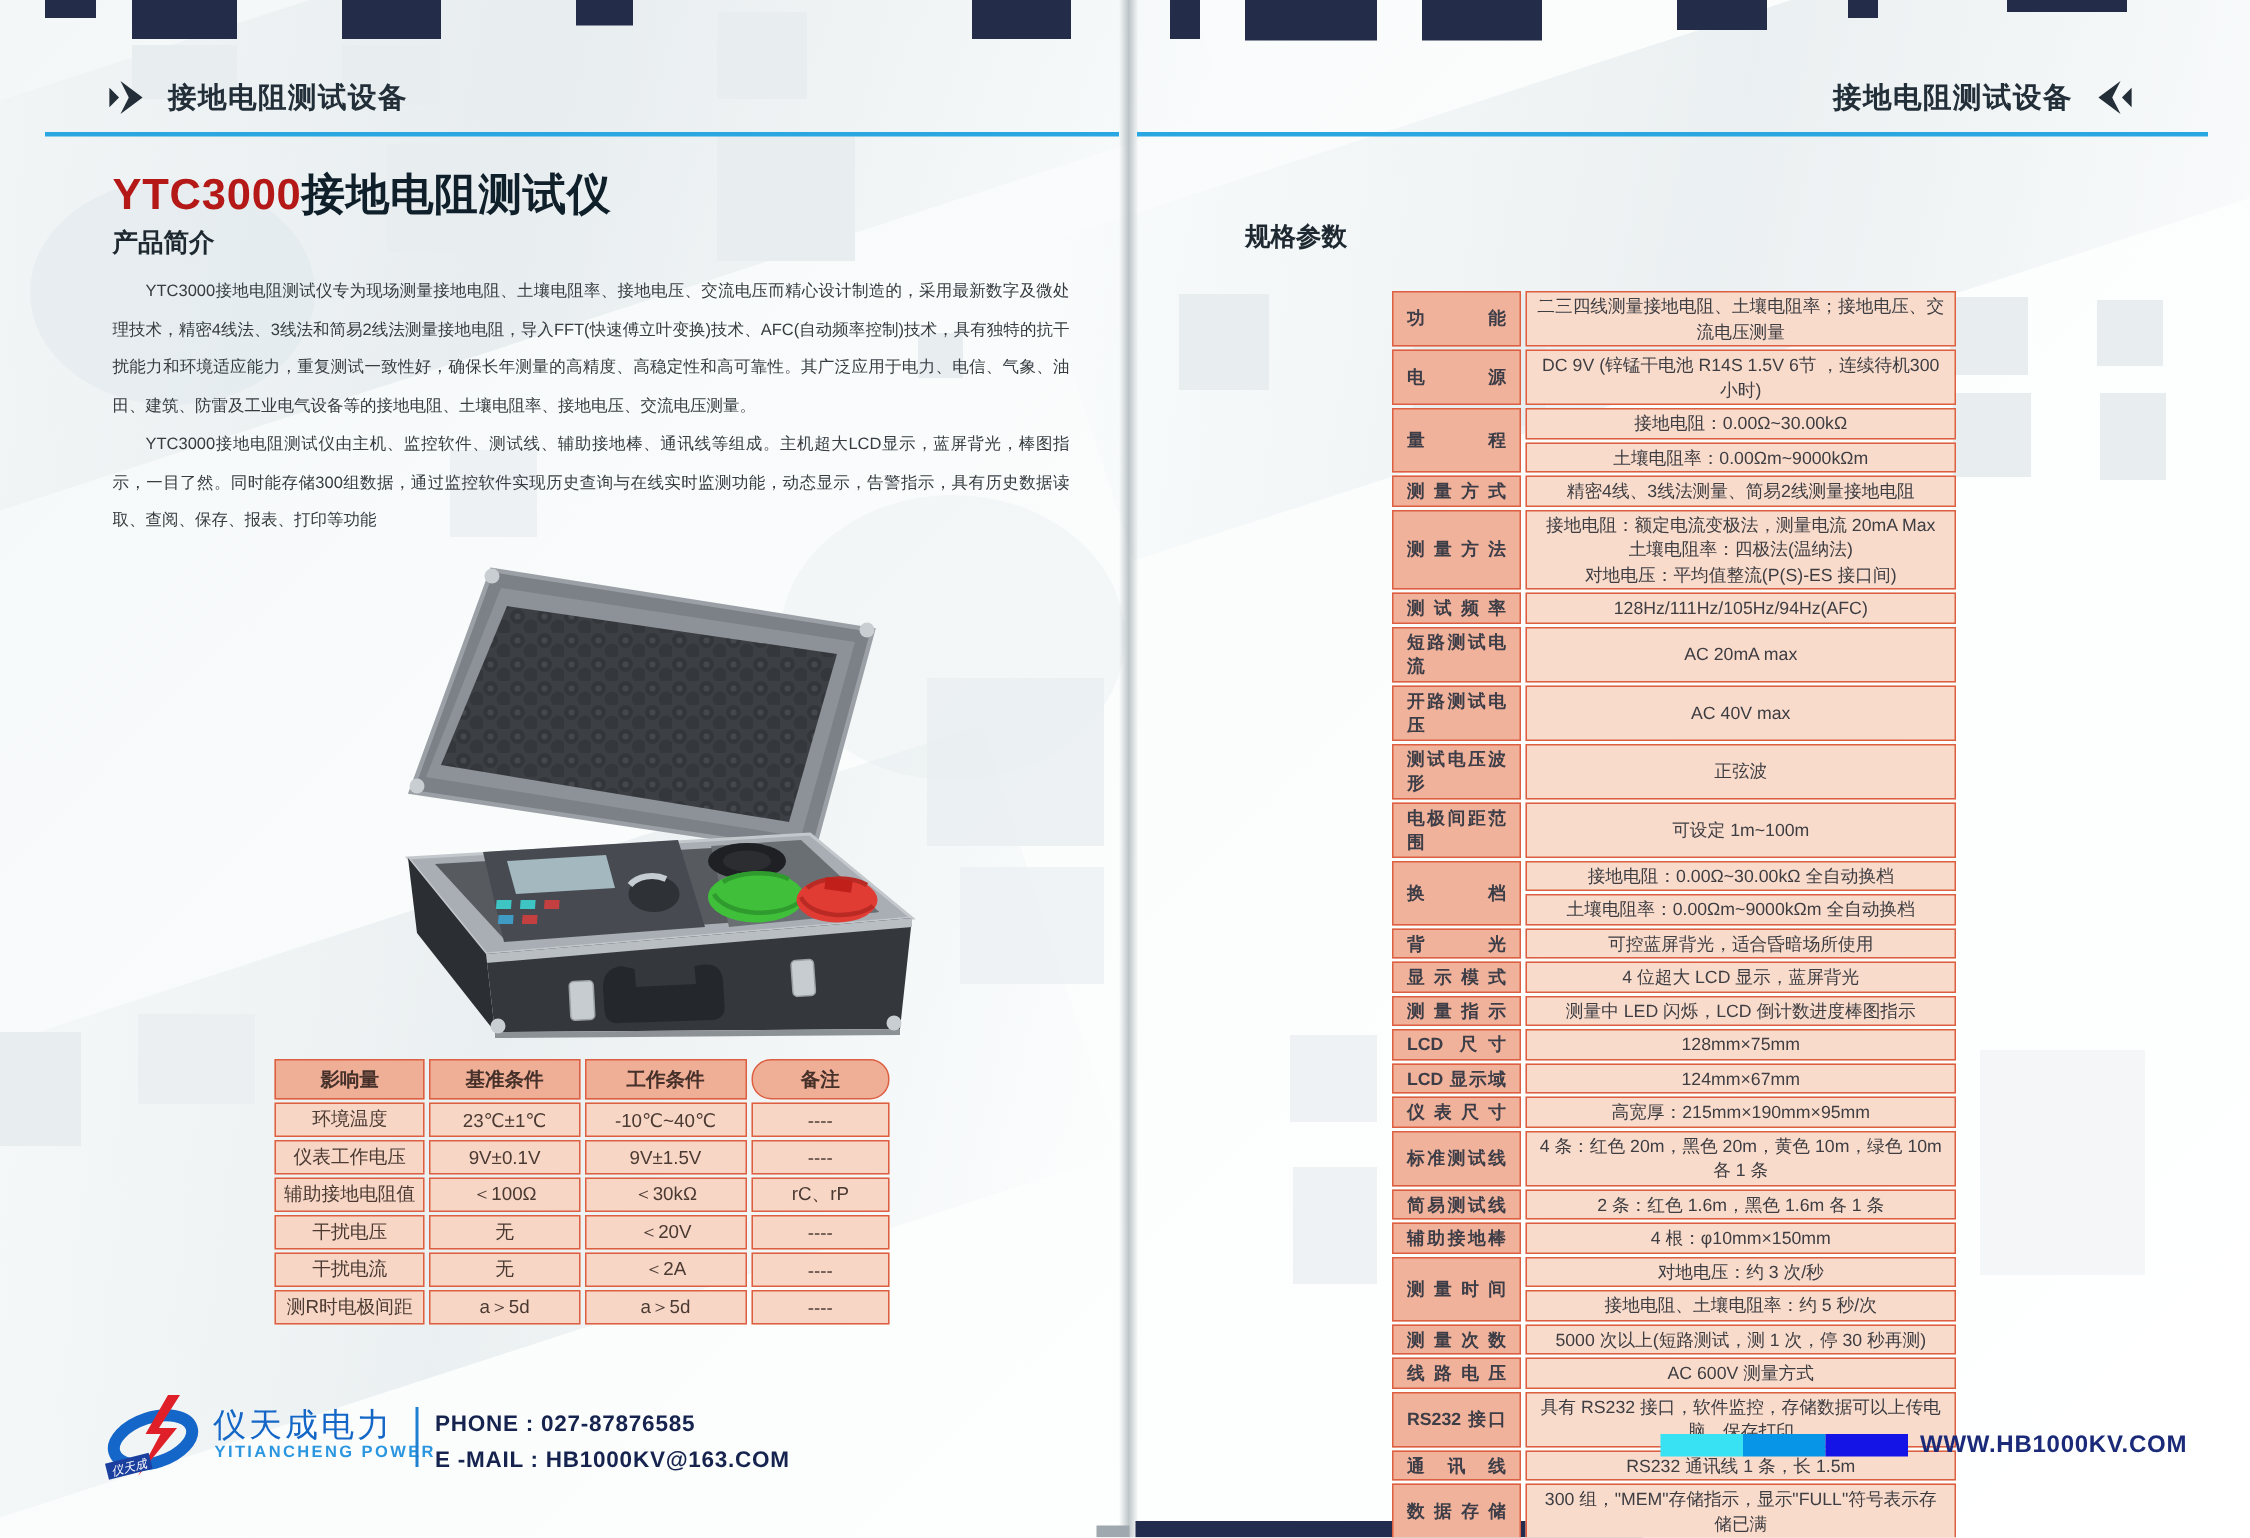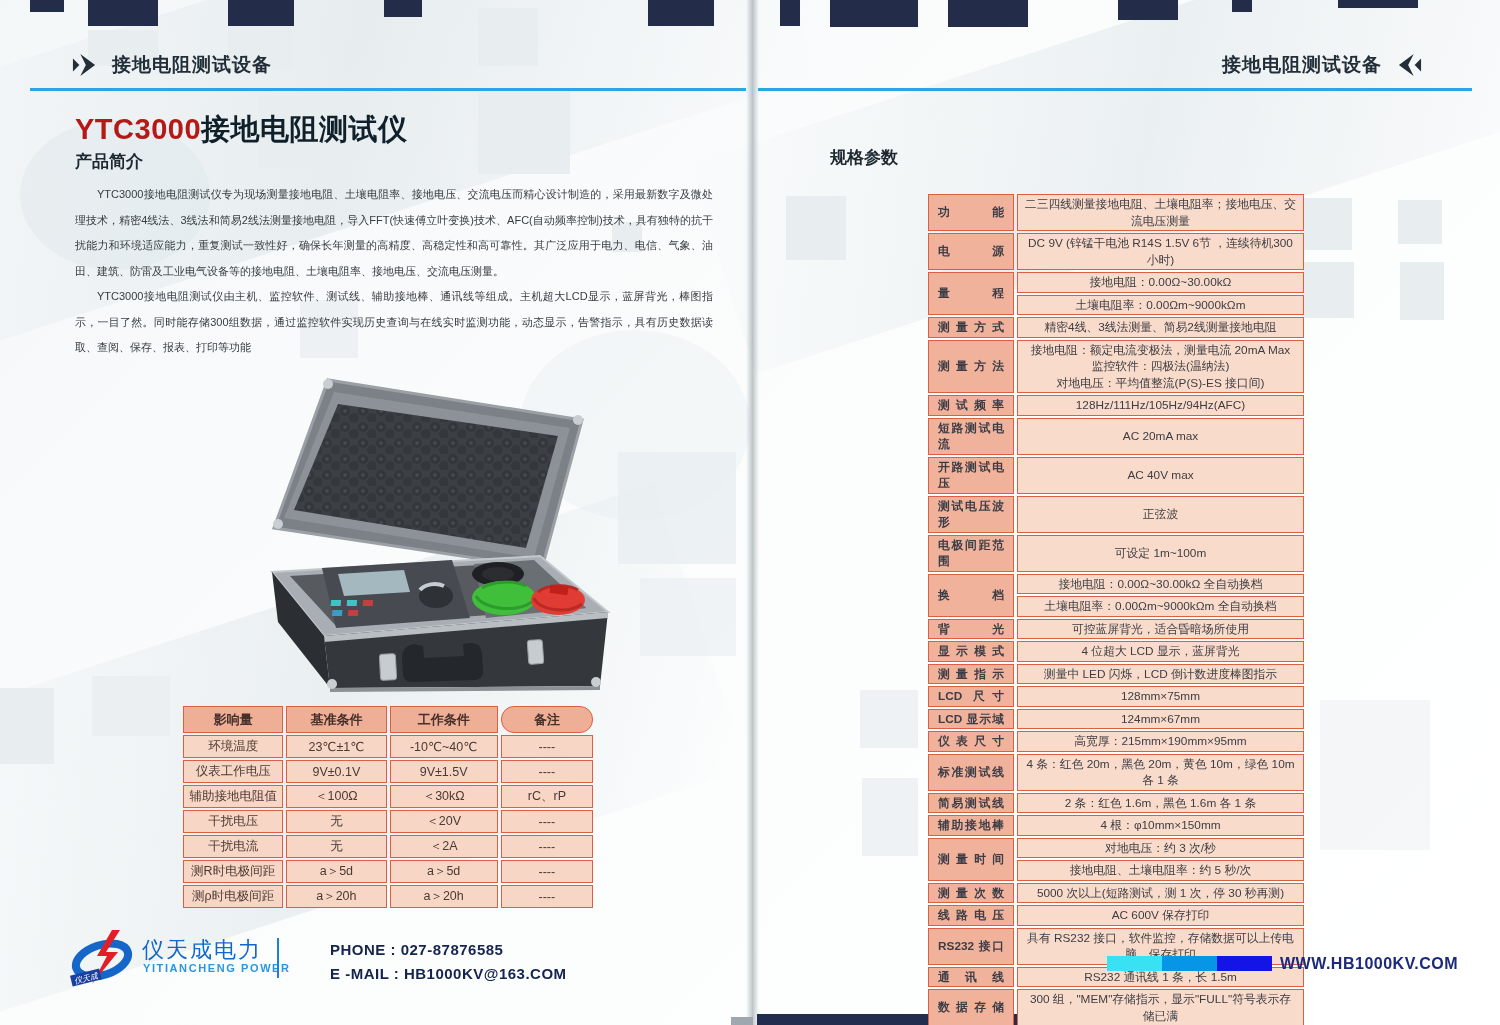--- a/index.html
+++ b/index.html
@@ -35,21 +35,21 @@
   .inf-table td{background:#f8d6c6;font-size:12.5px;color:#4a3a32;height:19px;padding:1px 4px;}
   .inf-table tr.hd td{background:#efae96;font-weight:bold;height:23px;font-size:13px;color:#45302a;}
   .spec-table{position:absolute;left:925px;top:192px;width:382px;}
   .spec-table td{font-size:11.8px;color:#3d3d42;padding:1px 6px;height:16.5px;line-height:16.5px;}
   .spec-table td.lbl{background:#f1b29b;font-weight:bold;width:66px;text-align:justify;text-align-last:justify;padding:1px 9px;color:#3c3d47;}
   .spec-table td.val{background:#f9dbcb;}
   
   .foot-cn{position:absolute;left:142px;top:935px;font-size:22px;font-weight:normal;color:#1467c6;letter-spacing:2px;}
   .foot-en{position:absolute;left:143px;top:962px;font-size:11px;font-weight:bold;color:#2b96e0;letter-spacing:1.6px;}
   .foot-div{position:absolute;left:277px;top:938px;width:2px;height:40px;background:#1f7fd0;}
-  .contact{position:absolute;left:290px;top:938px;font-size:15px;font-weight:bold;color:#15234e;line-height:24px;letter-spacing:0.5px;margin-left:40px;}
+  .contact{position:absolute;left:290px;top:938px;font-size:15px;font-weight:bold;color:#15234e;line-height:24px;letter-spacing:0.5px;}
   .bars{position:absolute;left:1107px;top:956px;display:flex;}
   .bars div{width:55px;height:15px;}
   .site{position:absolute;left:1280px;top:955px;font-size:16px;font-weight:bold;color:#1b2a78;letter-spacing:0.5px;}
   .botbar{position:absolute;left:757px;top:1014px;width:338px;height:11px;background:#222c4e;}
   .botsq{position:absolute;left:731px;top:1017px;width:22px;height:8px;background:#9fa8ae;}
   .icon{display:inline-block;line-height:0;}
 </style>
 </head>
 <body>
 
@@ -225,26 +225,20 @@
           <td>无</td>
           <td>＜2A</td>
           <td>----</td>
         </tr>
         <tr>
           <td>测R时电极间距</td>
           <td>a＞5d</td>
           <td>a＞5d</td>
           <td>----</td>
         </tr>
-        <tr>
-          <td>测ρ时电极间距</td>
-          <td>a＞20h</td>
-          <td>a＞20h</td>
-          <td>----</td>
-        </tr>
       </tbody>
   </table>
 
   <div class="h2" style="left:830px;top:146px;">规格参数</div>
   <table class="ptab spec-table">
     <tbody id="spec-body">
         <tr>
           <td class="lbl" rowspan="1">功能</td>
           <td class="val">
             <div>二三四线测量接地电阻、土壤电阻率；接地电压、交流电压测量</div>
@@ -270,21 +264,21 @@
         <tr>
           <td class="lbl" rowspan="1">测量方式</td>
           <td class="val">
             <div>精密4线、3线法测量、简易2线测量接地电阻</div>
           </td>
         </tr>
         <tr>
           <td class="lbl" rowspan="1">测量方法</td>
           <td class="val">
             <div>接地电阻：额定电流变极法，测量电流 20mA Max</div>
-            <div>监控软件：四极法(温纳法)</div>
+            <div>土壤电阻率：四极法(温纳法)</div>
             <div>对地电压：平均值整流(P(S)-ES 接口间)</div>
           </td>
         </tr>
         <tr>
           <td class="lbl" rowspan="1">测试频率</td>
           <td class="val">
             <div>128Hz/111Hz/105Hz/94Hz(AFC)</div>
           </td>
         </tr>
         <tr>
@@ -389,21 +383,21 @@
         </tr>
         <tr>
           <td class="lbl" rowspan="1">测量次数</td>
           <td class="val">
             <div>5000 次以上(短路测试，测 1 次，停 30 秒再测)</div>
           </td>
         </tr>
         <tr>
           <td class="lbl" rowspan="1">线路电压</td>
           <td class="val">
-            <div>AC 600V 保存打印</div>
+            <div>AC 600V 测量方式</div>
           </td>
         </tr>
         <tr>
           <td class="lbl" rowspan="1">RS232 接口</td>
           <td class="val">
             <div>具有 RS232 接口，软件监控，存储数据可以上传电脑，保存打印</div>
           </td>
         </tr>
         <tr>
           <td class="lbl" rowspan="1">通讯线</td>

